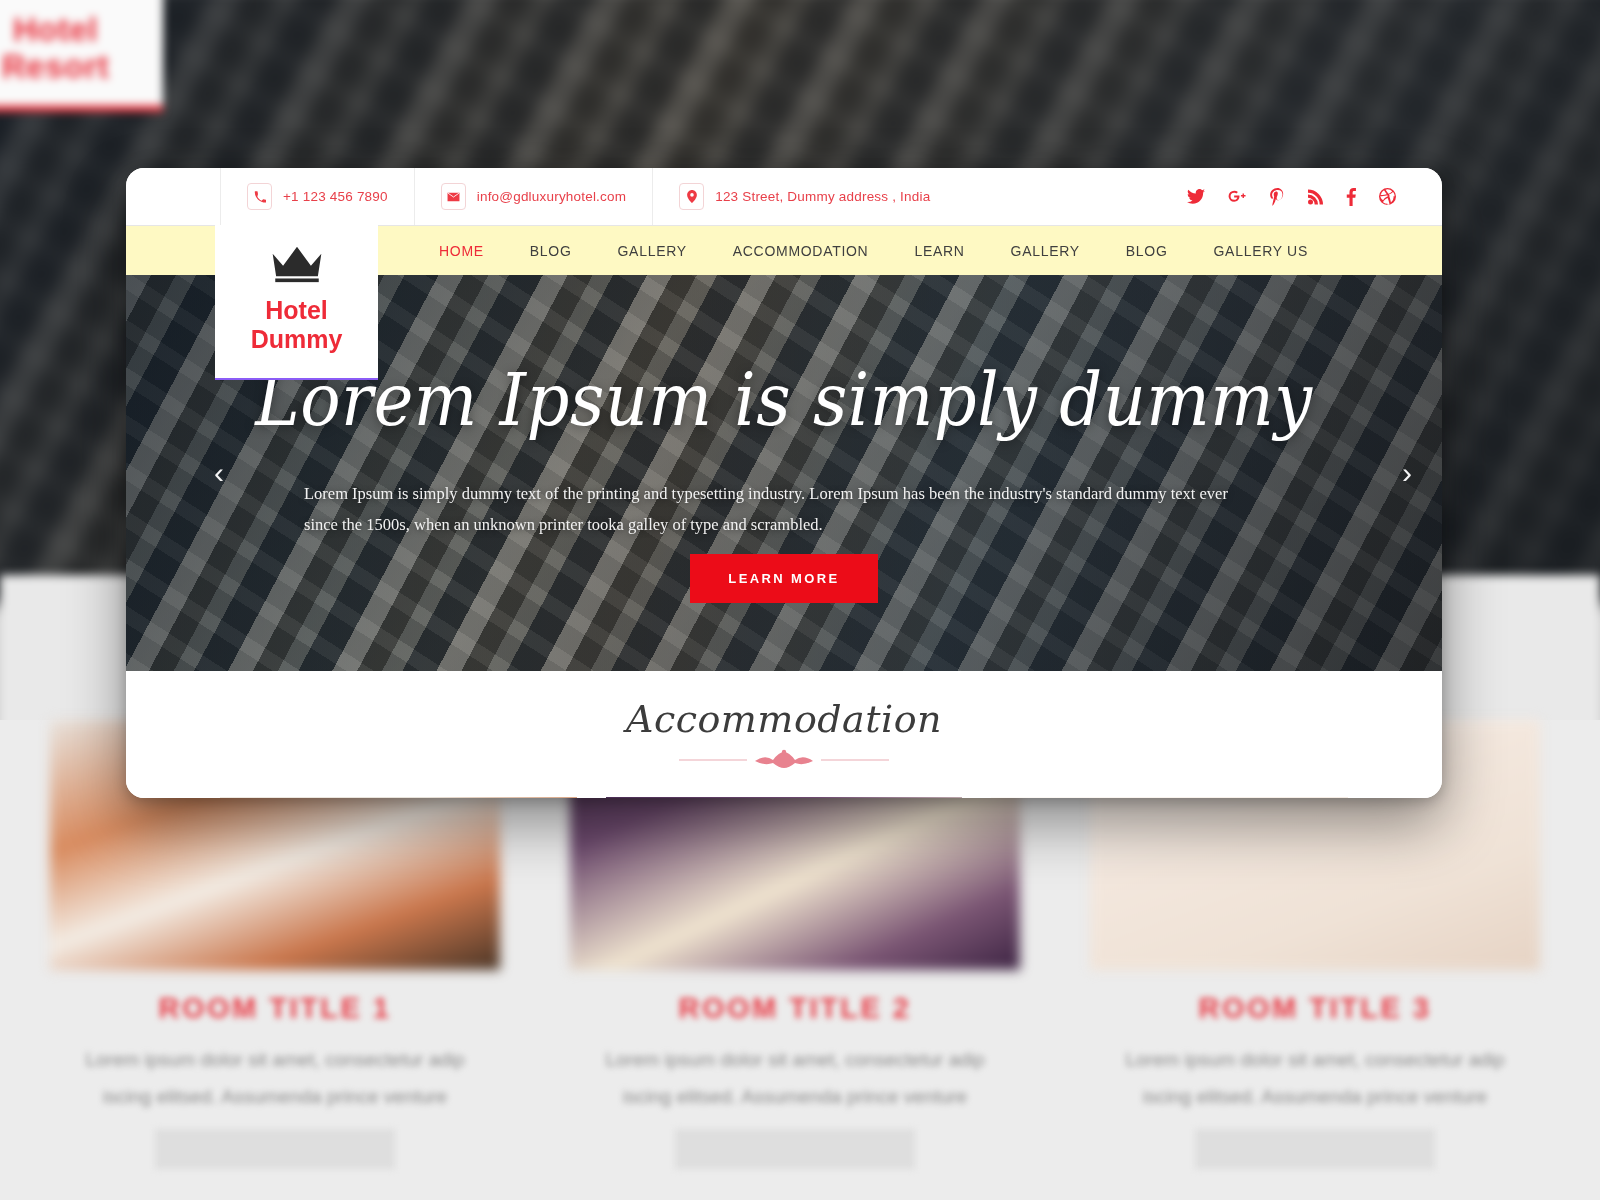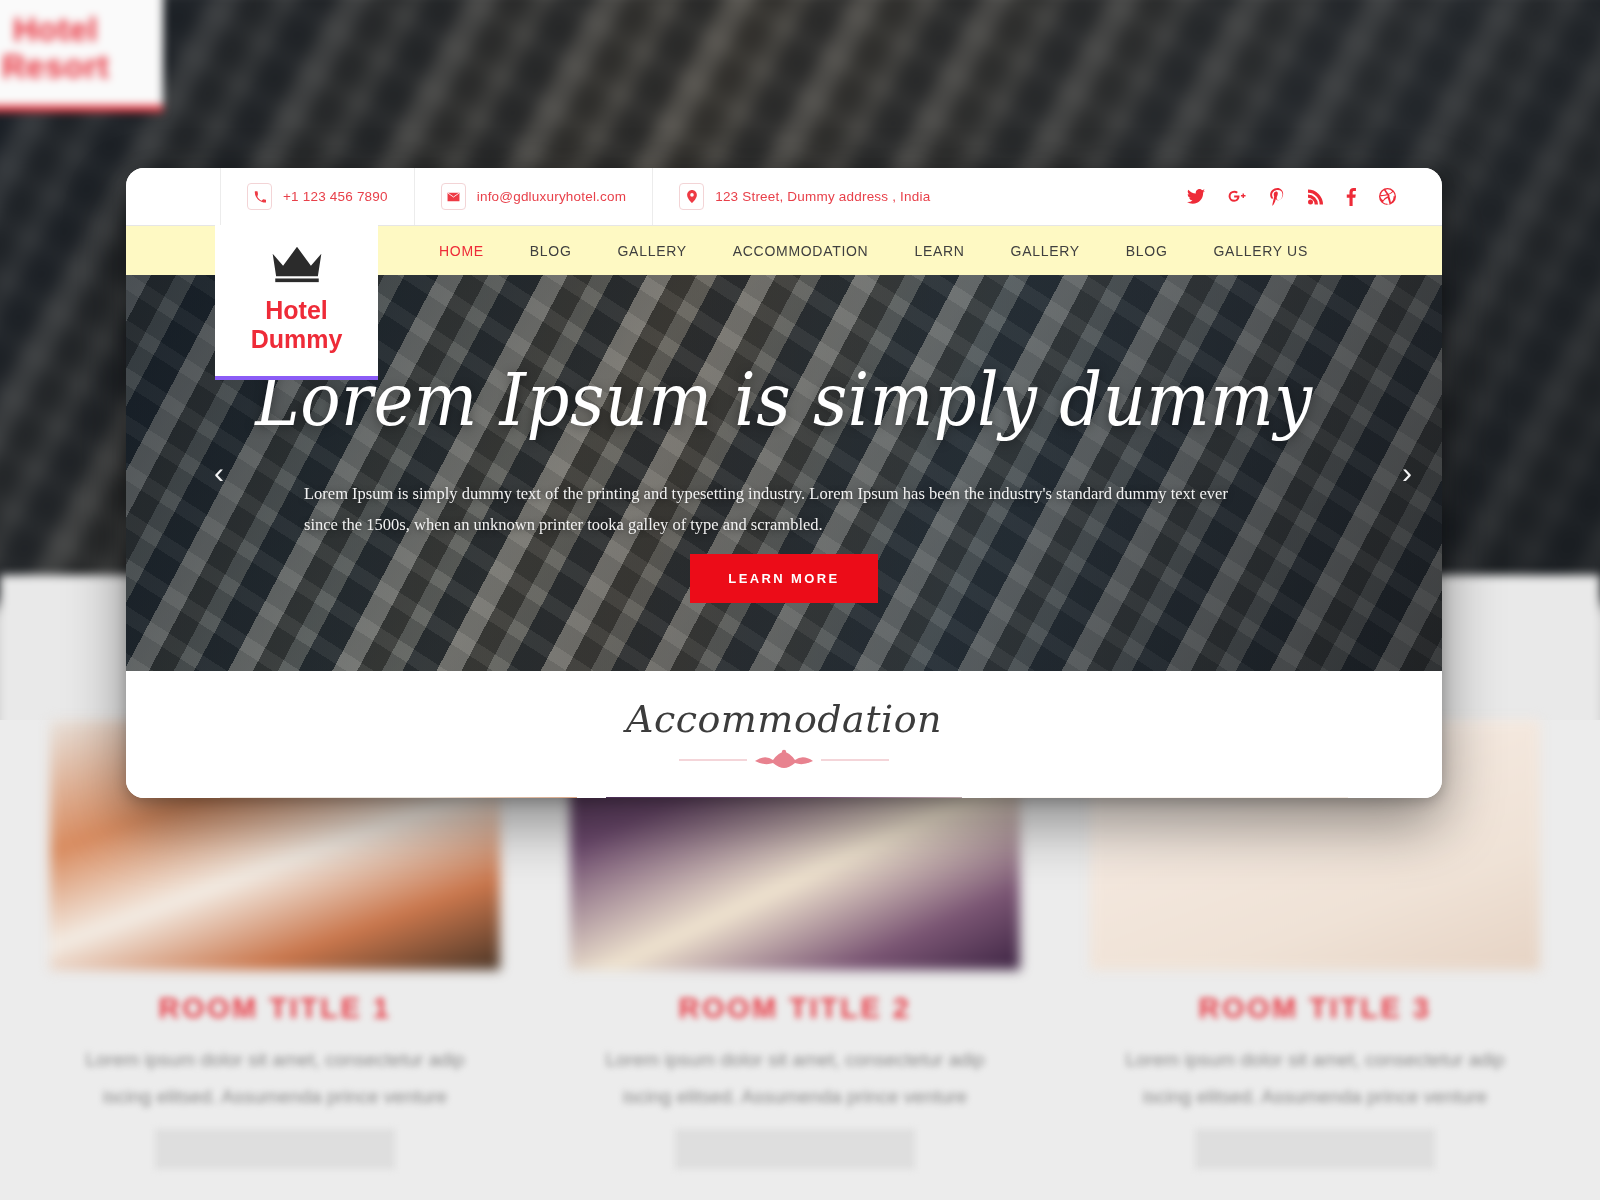--- a/index.html
+++ b/index.html
@@ -98,21 +98,21 @@
   }
   .nav-item {
     font-size:14px; letter-spacing:.7px; color:#3f3f3f; padding:0 23px;
     cursor:pointer; white-space:nowrap; font-weight:400;
   }
   .nav-item.active { color:#ee2b38; }
 
   
   .logo-block {
     position:absolute; left:89px; top:57px; width:163px; height:155px;
-    background:#fff; border-bottom:4px solid #8b5cf6; z-index:12;
+    background:#fff; border-bottom:2px solid #8b5cf6; z-index:12;
     display:flex; flex-direction:column; align-items:center;
     justify-content:flex-start; padding-top:20px; cursor:pointer;
   }
   .crown { width:56px; height:40px; }
   .logo-name {
     margin-top:11px; color:#ee2b38; font-weight:700; font-size:25px;
     line-height:1.14; text-align:center;
   }
 
   

